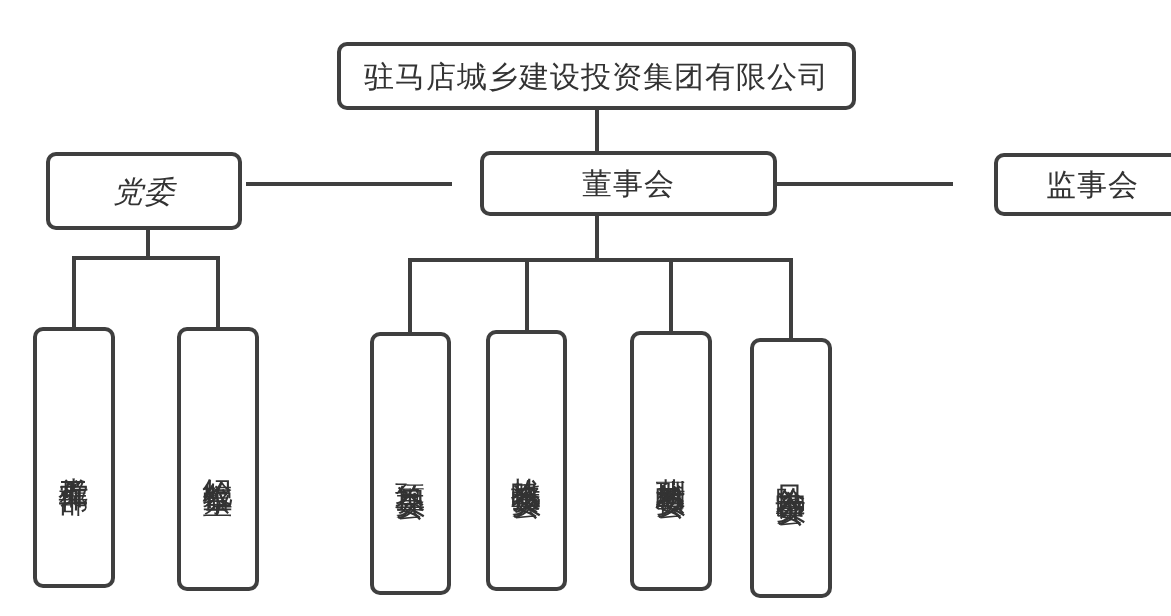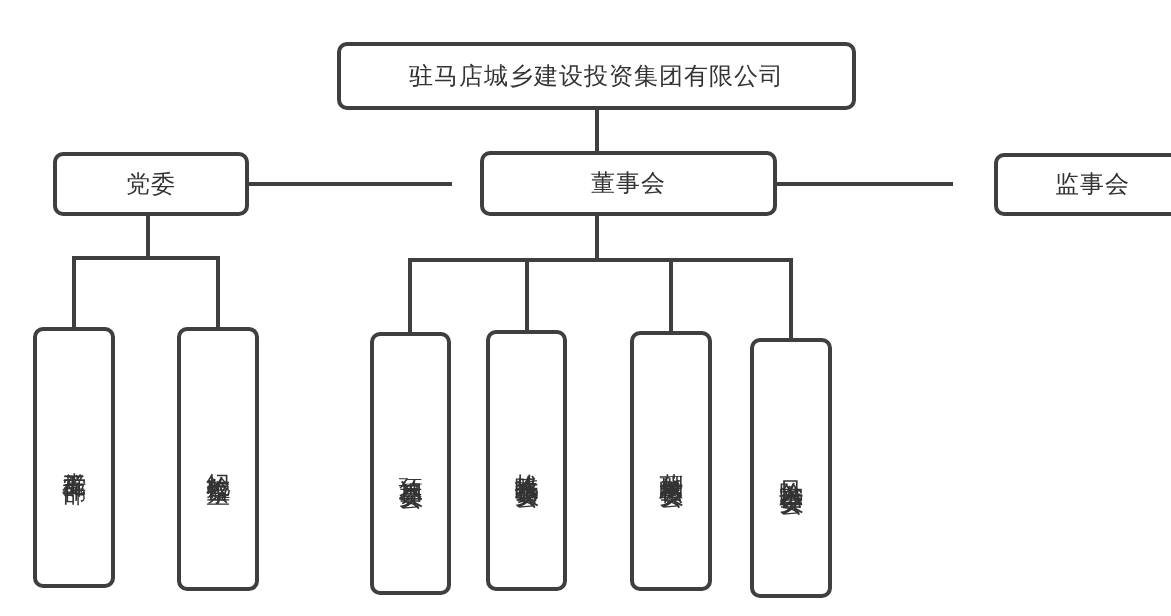--- a/index.html
+++ b/index.html
@@ -18,38 +18,38 @@
   .node {
     position: absolute;
     box-sizing: border-box;
     border: 4px solid #3f3f3f;
     border-radius: 10px;
     background: #ffffff;
     display: flex;
     align-items: center;
     justify-content: center;
     color: #333333;
-    font-size: 24px;
+    font-size: 30px;
     letter-spacing: 1px;
     line-height: 1.1;
     white-space: nowrap;
   }
   .node.vertical {
     writing-mode: vertical-lr;
     text-orientation: upright;
     letter-spacing: 2px;
     white-space: normal;
   }
   .connector {
     position: absolute;
     background: #3f3f3f;
   }
   
   .n-root         { left: 337px; top: 42px;  width: 519px; height: 68px; }
-  .n-party        { left: 53px;  top: 152px; width: 196px; height: 64px; }
+  .n-party        { left: 46px;  top: 152px; width: 196px; height: 78px; font-style: italic; }
   .n-board        { left: 452px; top: 151px; width: 297px; height: 65px; margin-left: 28px; }
   .n-supervisory  { left: 994px; top: 153px; width: 197px; height: 63px; }
   .n-pmwd         { left: 33px;  top: 327px; width: 82px;  height: 261px; }
   .n-dio          { left: 177px; top: 327px; width: 82px;  height: 264px; }
   .n-budget       { left: 370px; top: 332px; width: 81px;  height: 263px; }
   .n-strategic    { left: 486px; top: 330px; width: 81px;  height: 261px; }
   .n-compensation { left: 630px; top: 331px; width: 82px;  height: 260px; }
   .n-risk         { left: 750px; top: 338px; width: 82px;  height: 260px; }
   
   .c-root-stem    { left: 595px; top: 110px; width: 4px;   height: 42px; }

